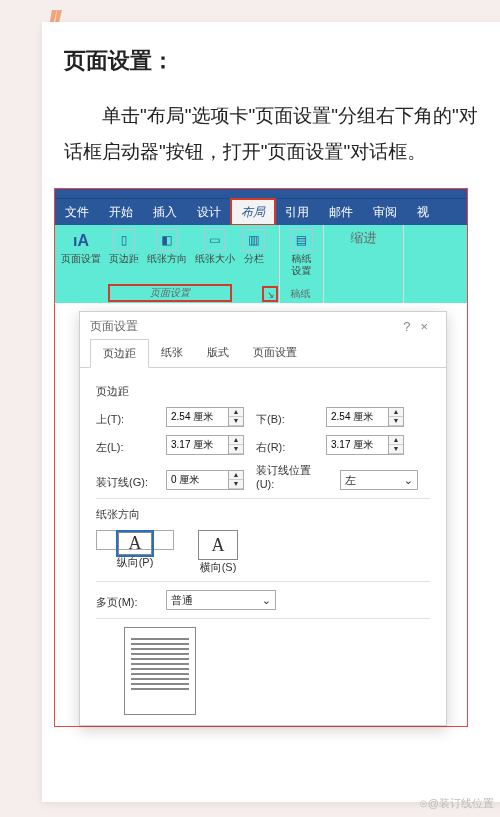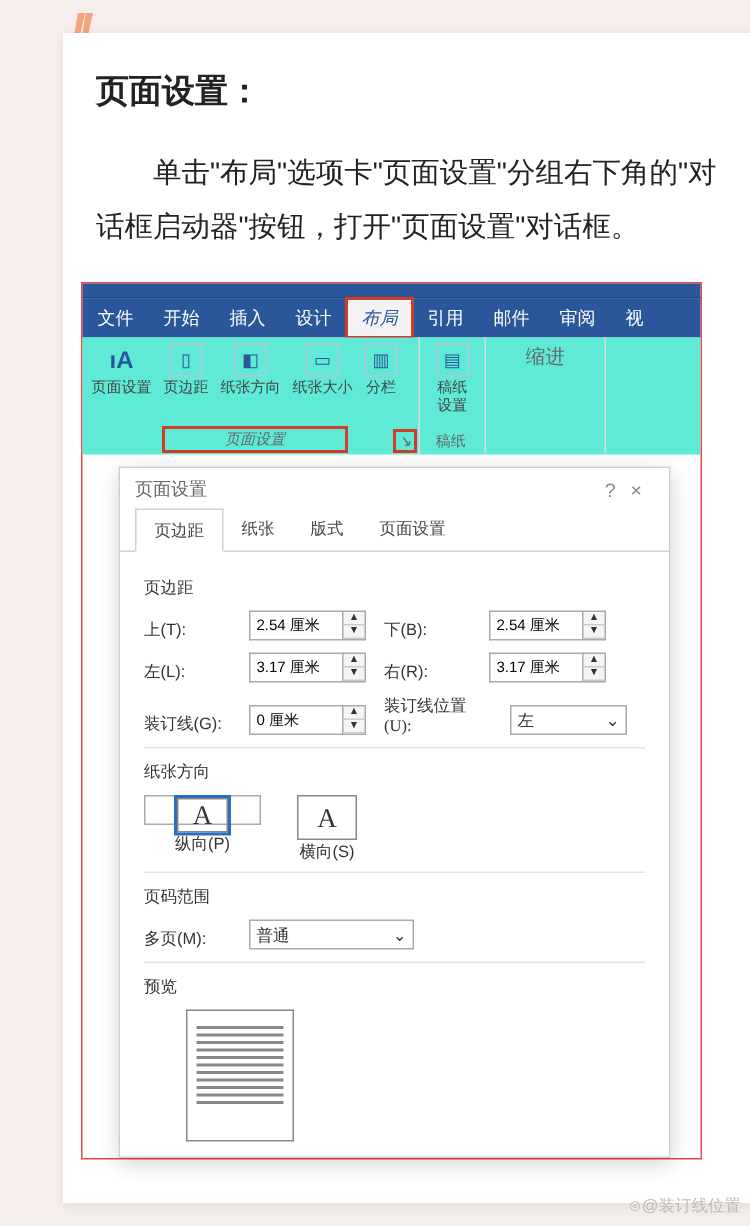--- a/index.html
+++ b/index.html
@@ -100,21 +100,21 @@
   }
   .dlg-tab { padding: 6px 12px; color: #444; }
   .dlg-tab.active {
     border: 1px solid #d0d0d0; border-bottom: 1px solid #fff;
     margin-bottom: -1px; background: #fff;
   }
   .dlg-body { padding: 10px 16px; font-size: 11px; color: #333; }
   .section-label { margin: 6px 0 8px 0; }
   .row { display: flex; align-items: flex-end; margin-bottom: 8px; gap: 12px; }
   .row label { width: 58px; }
-  .row label.wide { width: 72px; font-family: Liberation Serif, serif; }
+  .row label.wide { width: 72px; }
   .spin {
     display: flex; align-items: stretch;
     width: 78px; height: 20px;
   }
   .spin input {
     width: 62px; border: 1px solid #aaa; font-size: 10px;
     padding: 1px 4px; border-right: none;
   }
   .spin .btns {
     width: 16px; border: 1px solid #aaa;
@@ -297,31 +297,29 @@
             <div class="pg">A</div>
             <span>纵向(P)</span>
           </div>
           <div class="ob land">
             <div class="pg">A</div>
             <span>横向(S)</span>
           </div>
         </div>
 
         <hr class="light">
-        <div class="section-label">页码范围</div>
         <div class="row">
           <label>多页(M):</label>
           <div class="sel" style="width:110px">
             <span>普通</span>
               <span>⌄</span>
           </div>
         </div>
 
         <hr class="light">
-        <div class="section-label">预览</div>
         <div class="preview-box">
           <div class="ln"></div>
             <div class="ln"></div>
             <div class="ln"></div>
             <div class="ln"></div>
           <div class="ln"></div>
             <div class="ln"></div>
             <div class="ln"></div>
             <div class="ln"></div>
           <div class="ln"></div>

